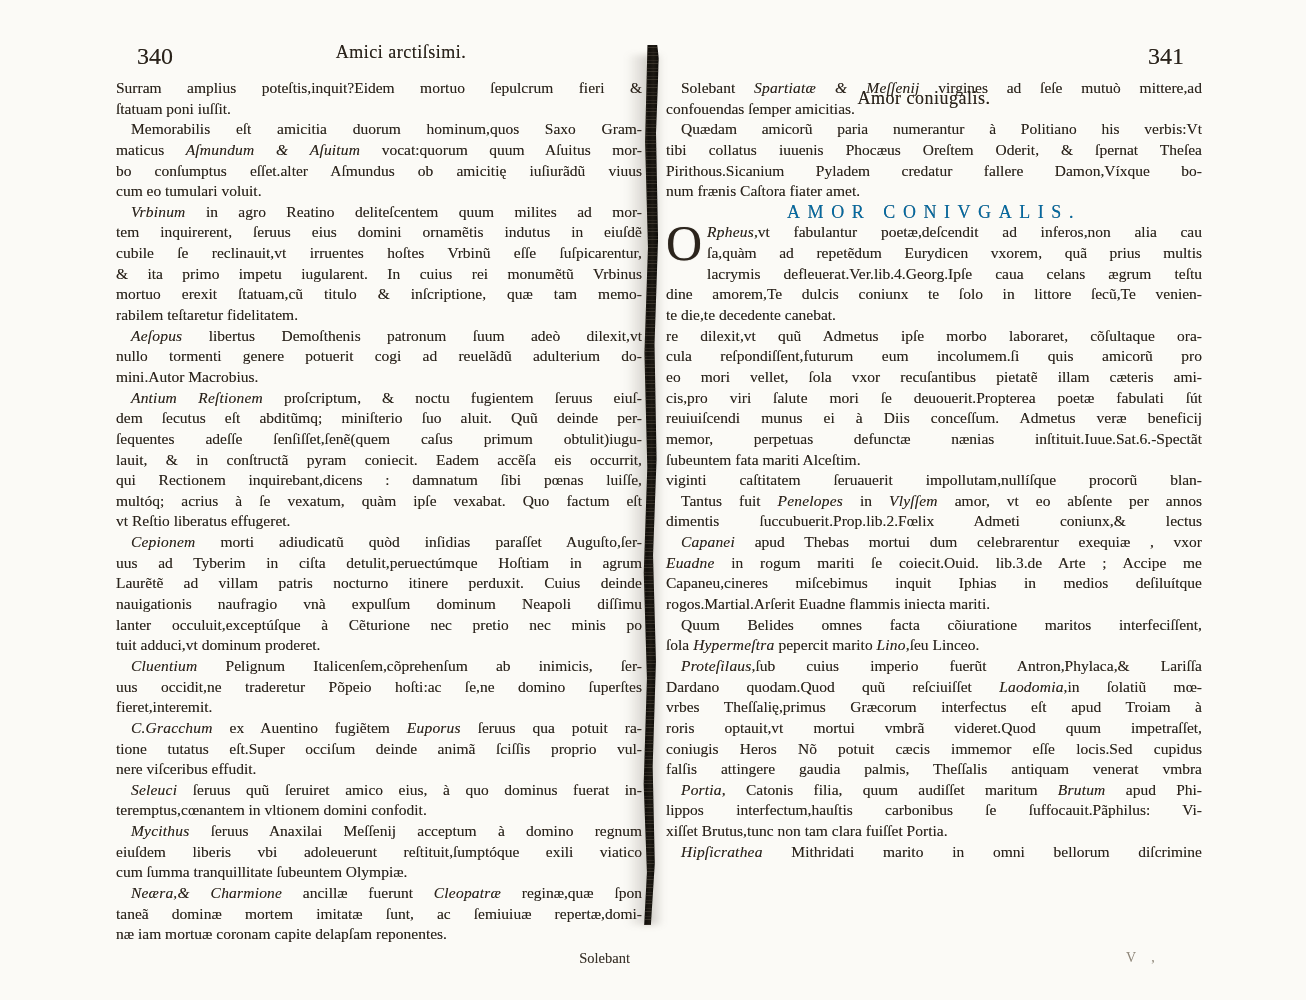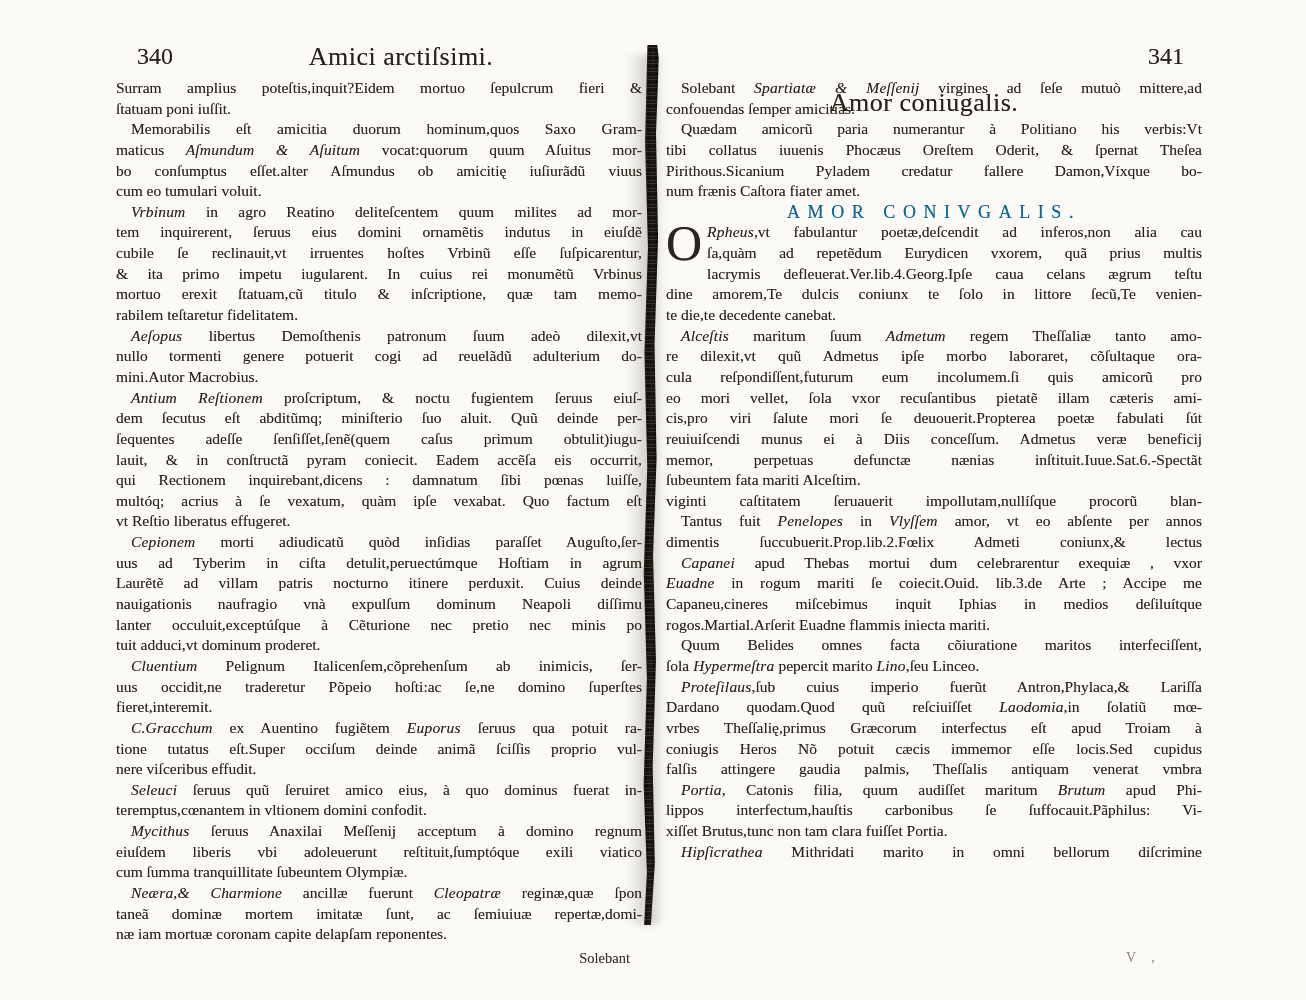--- a/index.html
+++ b/index.html
@@ -9,21 +9,21 @@
     font-family:"Liberation Serif","DejaVu Serif",serif;
   }
   .spread{position:relative;width:1306px;height:1000px;background:#fbfaf6;}
   
   .page{position:absolute;top:0;height:1000px;}
   .page-left{left:116px;width:526px;}
   .page-right{left:666px;width:536px;}
   .page-header{position:absolute;top:42px;left:0;right:0;height:32px;color:#2b241c;}
   .running-title{
     position:absolute;left:4px;right:0;text-align:center;
-    font-size:26px;letter-spacing:.5px;color:#2a231b;
+    font-size:18px;letter-spacing:.5px;color:#2a231b;
     text-shadow:0 0 .6px rgba(43,36,28,.55);
   }
   .page-left .running-title{transform:translateX(20px);}
   .page-right .running-title{transform:translateX(-12px);margin-top:46px;}
   .page-num{position:absolute;font-size:24px;color:#2a231b;text-shadow:0 0 .6px rgba(43,36,28,.5);}
   .page-num.pn-left{left:21px;top:1px;}
   .page-num.pn-right{right:18px;top:1px;}
   
   .page-body{position:absolute;top:78px;left:0;right:0;color:#2b241c;}
   .line{
@@ -172,21 +172,20 @@
         <div class="section-heading">AMOR CONIVGALIS.</div>
         <div class="para dropcap">
           <span class="initial">O</span>
           <div class="line"><i>Rpheus</i><span>,vt fabulantur poetæ,deſcendit ad inferos,non alia cau</span></div>
           <div class="line"><span>ſa,quàm ad repetẽdum Eurydicen vxorem, quã prius multis</span></div>
           <div class="line"><span>lacrymis defleuerat.Ver.lib.4.Georg.Ipſe caua celans ægrum teſtu</span></div>
           <div class="line"><span>dine amorem,Te dulcis coniunx te ſolo in littore ſecũ,Te venien-</span></div>
           <div class="line last"><span>te die,te decedente canebat.</span></div>
         </div>
         <div class="para">
-          <div class="line indent"><i>Alceſtis</i><span> maritum ſuum </span><i>Admetum</i><span> regem Theſſaliæ tanto amo-</span></div>
           <div class="line"><span>re dilexit,vt quũ Admetus ipſe morbo laboraret, cõſultaque ora-</span></div>
           <div class="line"><span>cula reſpondiſſent,futurum eum incolumem.ſi quis amicorũ pro</span></div>
           <div class="line"><span>eo mori vellet, ſola vxor recuſantibus pietatẽ illam cæteris ami-</span></div>
           <div class="line"><span>cis,pro viri ſalute mori ſe deuouerit.Propterea poetæ fabulati ſút</span></div>
           <div class="line"><span>reuiuiſcendi munus ei à Diis conceſſum. Admetus veræ beneficij</span></div>
           <div class="line"><span>memor, perpetuas defunctæ nænias inſtituit.Iuue.Sat.6.-Spectãt</span></div>
           <div class="line last"><span>ſubeuntem fata mariti Alceſtim.</span></div>
         </div>
         <div class="para">
           <div class="line"><span>viginti caſtitatem ſeruauerit impollutam,nullíſque procorũ blan-</span></div>
@@ -200,20 +199,21 @@
           <div class="line last"><span>rogos.Martial.Arſerit Euadne flammis iniecta mariti.</span></div>
         </div>
         <div class="para">
           <div class="line indent"><span>Quum Belides omnes facta cõiuratione maritos interfeciſſent,</span></div>
           <div class="line last"><span>ſola </span><i>Hypermeſtra</i><span> pepercit marito </span><i>Lino</i><span>,ſeu Linceo.</span></div>
         </div>
         <div class="para">
           <div class="line indent"><i>Proteſilaus</i><span>,ſub cuius imperio fuerũt Antron,Phylaca,&amp; Lariſſa</span></div>
           <div class="line"><span>Dardano quodam.Quod quũ reſciuiſſet </span><i>Laodomia</i><span>,in ſolatiũ mœ-</span></div>
           <div class="line"><span>vrbes Theſſalię,primus Græcorum interfectus eſt apud Troiam à</span></div>
+          <div class="line"><span>roris optauit,vt mortui vmbrã videret.Quod quum impetraſſet,</span></div>
           <div class="line"><span>coniugis Heros Nõ potuit cæcis immemor eſſe locis.Sed cupidus</span></div>
           <div class="line"><span>falſis attingere gaudia palmis, Theſſalis antiquam venerat vmbra</span></div>
         </div>
         <div class="para">
           <div class="line indent"><i>Portia</i><span>, Catonis filia, quum audiſſet maritum </span><i>Brutum</i><span> apud Phi-</span></div>
           <div class="line"><span>lippos interfectum,hauſtis carbonibus ſe ſuffocauit.Pãphilus: Vi-</span></div>
           <div class="line last"><span>xiſſet Brutus,tunc non tam clara fuiſſet Portia.</span></div>
         </div>
         <div class="para">
           <div class="line indent"><i>Hipſicrathea</i><span> Mithridati marito in omni bellorum  diſcrimine</span></div>

